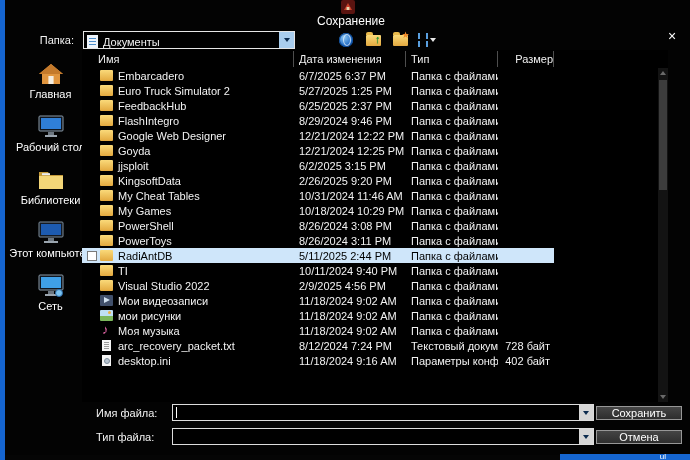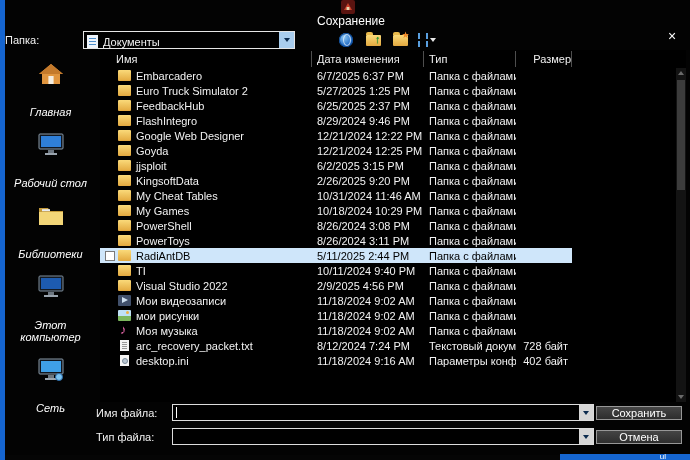--- a/index.html
+++ b/index.html
@@ -15,21 +15,21 @@
   .dialog{position:absolute;left:5px;top:0;width:685px;height:455px;background:#030303;color:#f2f2f2;}
 
   
   .titlebar{height:24px;display:flex;align-items:center;padding-left:7px;flex-direction:column;}
   .app-icon{width:14px;height:14px;margin-right:7px;flex:0 0 14px;}
   .title{font-size:12px;color:#fff;}
   .close-btn{margin-left:auto;width:36px;height:24px;display:flex;align-items:center;justify-content:center;font-size:14px;color:#fff;cursor:default;}
 
   
   .toolbar{display:flex;align-items:center;height:24px;margin-top:4px;}
-  .folder-label{font-size:11px;width:78px;padding-right:9px;box-sizing:border-box;}
+  .folder-label{font-size:11px;width:78px;text-align:right;padding-right:9px;box-sizing:border-box;}
   .combobox{width:212px;height:18px;border:1px solid #e6e6e6;background:#000;display:flex;align-items:flex-end;position:relative;padding-left:3px;box-sizing:border-box;}
   .combobox .value{font-size:11px;margin-left:5px;}
   .cb-arrow{position:absolute;right:0;top:0;width:15px;height:100%;background:#a9cdee;display:flex;align-items:center;justify-content:center;}
   .tri-down{width:0;height:0;border-left:3px solid transparent;border-right:3px solid transparent;border-top:4px solid #0c2b4e;}
   .doc-icon{width:11px;height:13px;background:#eef4fb;position:relative;flex:0 0 11px;}
   .doc-icon::after{content:'';position:absolute;left:2px;top:3px;width:7px;height:1px;background:#4d8ecb;box-shadow:0 3px 0 #4d8ecb,0 6px 0 #4d8ecb;}
   .tb-icons{display:flex;align-items:center;margin-left:42px;gap:9px;}
   .tb-ic{width:18px;height:18px;display:flex;align-items:center;justify-content:center;position:relative;}
   .globe{width:14px;height:14px;border-radius:50%;background:radial-gradient(circle at 35% 30%,#8cc6f2,#1764c2 70%);box-shadow:inset 0 0 0 1px #0d4a96;}
   .globe::after{content:'';position:absolute;width:6px;height:10px;border:1px solid rgba(255,255,255,.65);border-radius:50%;left:6px;top:3px;}
@@ -37,24 +37,24 @@
   .mini-folder::before{content:'';position:absolute;top:-3px;left:0;width:7px;height:3px;background:#e9b94b;border-radius:2px 2px 0 0;}
   .up-arrow{position:absolute;top:-1px;right:0px;color:#1f9e2c;font-size:11px;font-weight:bold;line-height:11px;text-shadow:0 0 1px #063;}
   .star{position:absolute;top:-4px;right:-2px;color:#f08a2a;font-size:9px;line-height:9px;}
   .views-grid{width:6px;height:6px;background:#5aa0e0;box-shadow:8px 0 0 #5aa0e0,0 8px 0 #5aa0e0,8px 8px 0 #5aa0e0;margin:0 8px 8px 0;}
   .views-caret{width:0;height:0;border-left:3px solid transparent;border-right:3px solid transparent;border-top:4px solid #e8e8e8;margin-left:2px;}
 
   
   .sidebar{position:absolute;left:0;top:58px;width:91px;display:flex;flex-direction:column;align-items:center;}
   .side-item{display:flex;flex-direction:column;align-items:center;margin-bottom:11px;cursor:default;width:100%;}
   .side-item .s-icon{height:28px;display:flex;align-items:flex-end;justify-content:center;}
-  .side-item .s-label{font-size:11px;color:#fff;margin-top:20px;text-align:center;font-style:italic;}
-
-  
-  .list{position:absolute;left:95px;top:50px;width:586px;height:352px;background:#000;}
+  .side-item .s-label{font-size:11px;color:#fff;margin-top:2px;text-align:center;}
+
+  
+  .list{position:absolute;left:77px;top:50px;width:586px;height:352px;background:#000;}
   .list-header{display:flex;height:18px;align-items:center;}
   .hcell{font-size:11px;color:#f0f0f0;border-right:1px solid #4e4e4e;box-sizing:border-box;padding-left:5px;height:16px;line-height:16px;}
   .h-name{width:212px;padding-left:16px;}
   .h-date{width:112px;}
   .h-type{width:92px;}
   .h-size{width:56px;text-align:right;}
   .h-fill{flex:1;border-right:none;}
   .rows{position:absolute;left:0;top:18px;right:10px;bottom:0;}
   .row{display:flex;height:15px;align-items:center;font-size:11px;width:472px;}
   .row.selected{background:#cfe6fa;color:#000;}

